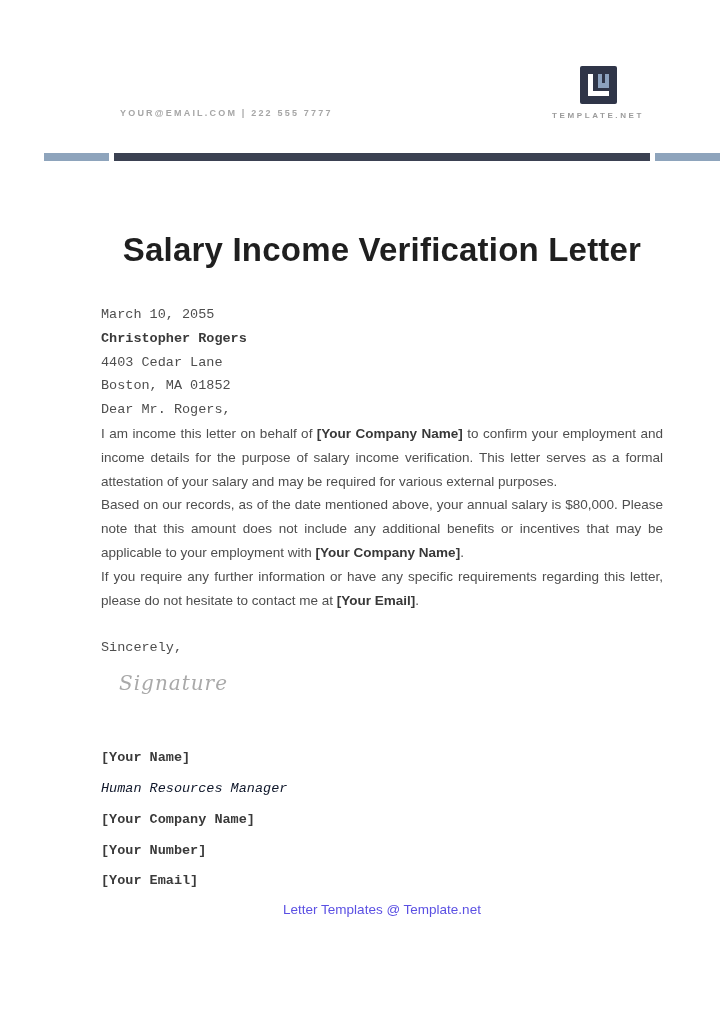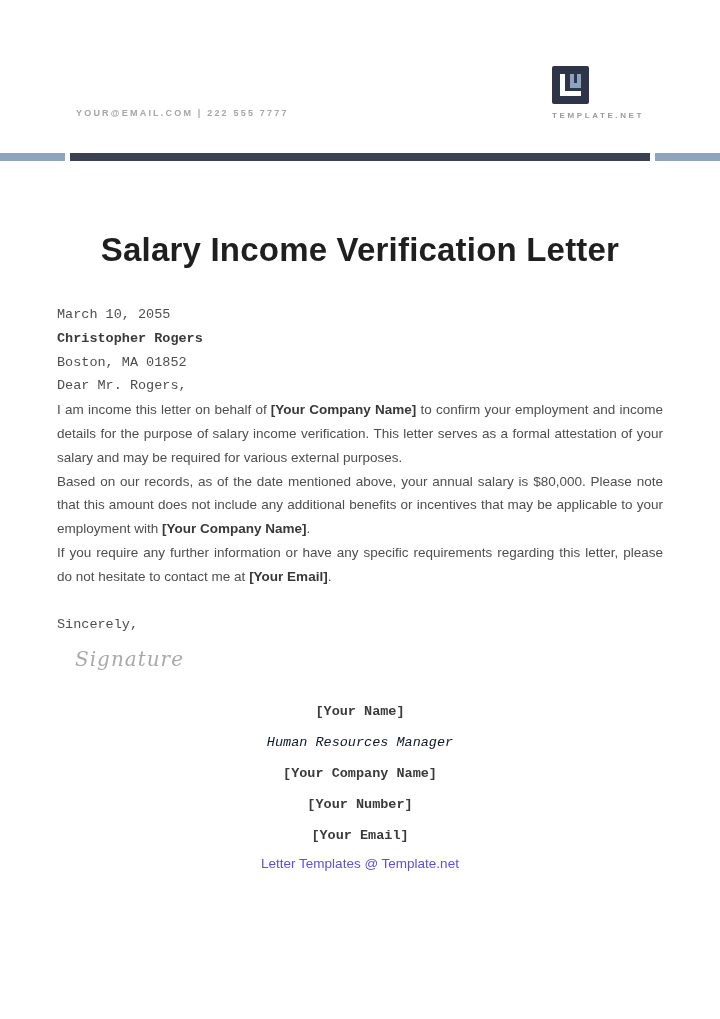--- a/index.html
+++ b/index.html
@@ -5,41 +5,42 @@
   * { margin: 0; padding: 0; box-sizing: border-box; }
   html, body { background: #ffffff; }
   .page {
     position: relative;
     width: 720px;
     height: 1019px;
     margin: 0 auto;
     background: #ffffff;
     font-family: "Liberation Sans", "DejaVu Sans", sans-serif;
     overflow: hidden;
+    padding-left: 44px;
   }
   
   .header {
     display: flex;
     justify-content: space-between;
     align-items: flex-end;
     padding: 0 76px 0 76px;
     margin-top: 58px;
     height: 62px;
   }
   .contact-line {
     font-size: 9px;
     letter-spacing: 2.2px;
     color: #a6a6a6;
     font-weight: 600;
     padding-bottom: 2px;
   }
   .brand-block {
     display: flex;
     flex-direction: column;
-    align-items: flex-start;
+    align-items: center;
     gap: 7px;
   }
   .brand-logo { width: 37px; height: 38px; display: block; }
   .brand-name {
     font-size: 8px;
     letter-spacing: 2.6px;
     color: #9b9b9b;
     font-weight: 600;
   }
   
@@ -75,21 +76,21 @@
   .signature-script {
     margin-top: 12px;
     padding-left: 18px;
     font-family: "DejaVu Serif", serif;
     font-style: italic;
     font-size: 20px;
     color: #a9a9a9;
     letter-spacing: 1px;
     height: 38px;
   }
-  .signoff { margin-top: 14px; text-align: center; }
+  .signoff { margin-top: 36px; }
   .signoff .line { margin-bottom: 7px; }
   .signoff .role-line {
     font-style: italic;
     color: #0f172a;
   }
   
   .footer {
     text-align: center;
   }
   .footer-link {
@@ -123,20 +124,21 @@
     <div class="divider-gap"></div>
     <div class="divider-accent"></div>
   </div>
 
   <div class="content">
     <h1 class="letter-title">Salary Income Verification Letter</h1>
 
     <div class="letter-body">
       <span class="line">March 10, 2055</span>
       <span class="line bold">Christopher Rogers</span>
+      <span class="line">4403 Cedar Lane</span>
       <span class="line">Boston, MA 01852</span>
       <span class="line">Dear Mr. Rogers,</span>
 
       <p class="para"><span>I am income this letter on behalf of </span><span class="seg-bold">[Your Company Name]</span><span> to confirm your employment and income details for the purpose of salary income verification. This letter serves as a formal attestation of your salary and may be required for various external purposes.</span></p>
       <p class="para"><span>Based on our records, as of the date mentioned above, your annual salary is $80,000. Please note that this amount does not include any additional benefits or incentives that may be applicable to your employment with </span><span class="seg-bold">[Your Company Name]</span><span>.</span></p>
       <p class="para"><span>If you require any further information or have any specific requirements regarding this letter, please do not hesitate to contact me at </span><span class="seg-bold">[Your Email]</span><span>.</span></p>
 
       <span class="line closing-line">Sincerely,</span>
 
       <div class="signature-script">Signature</div>

